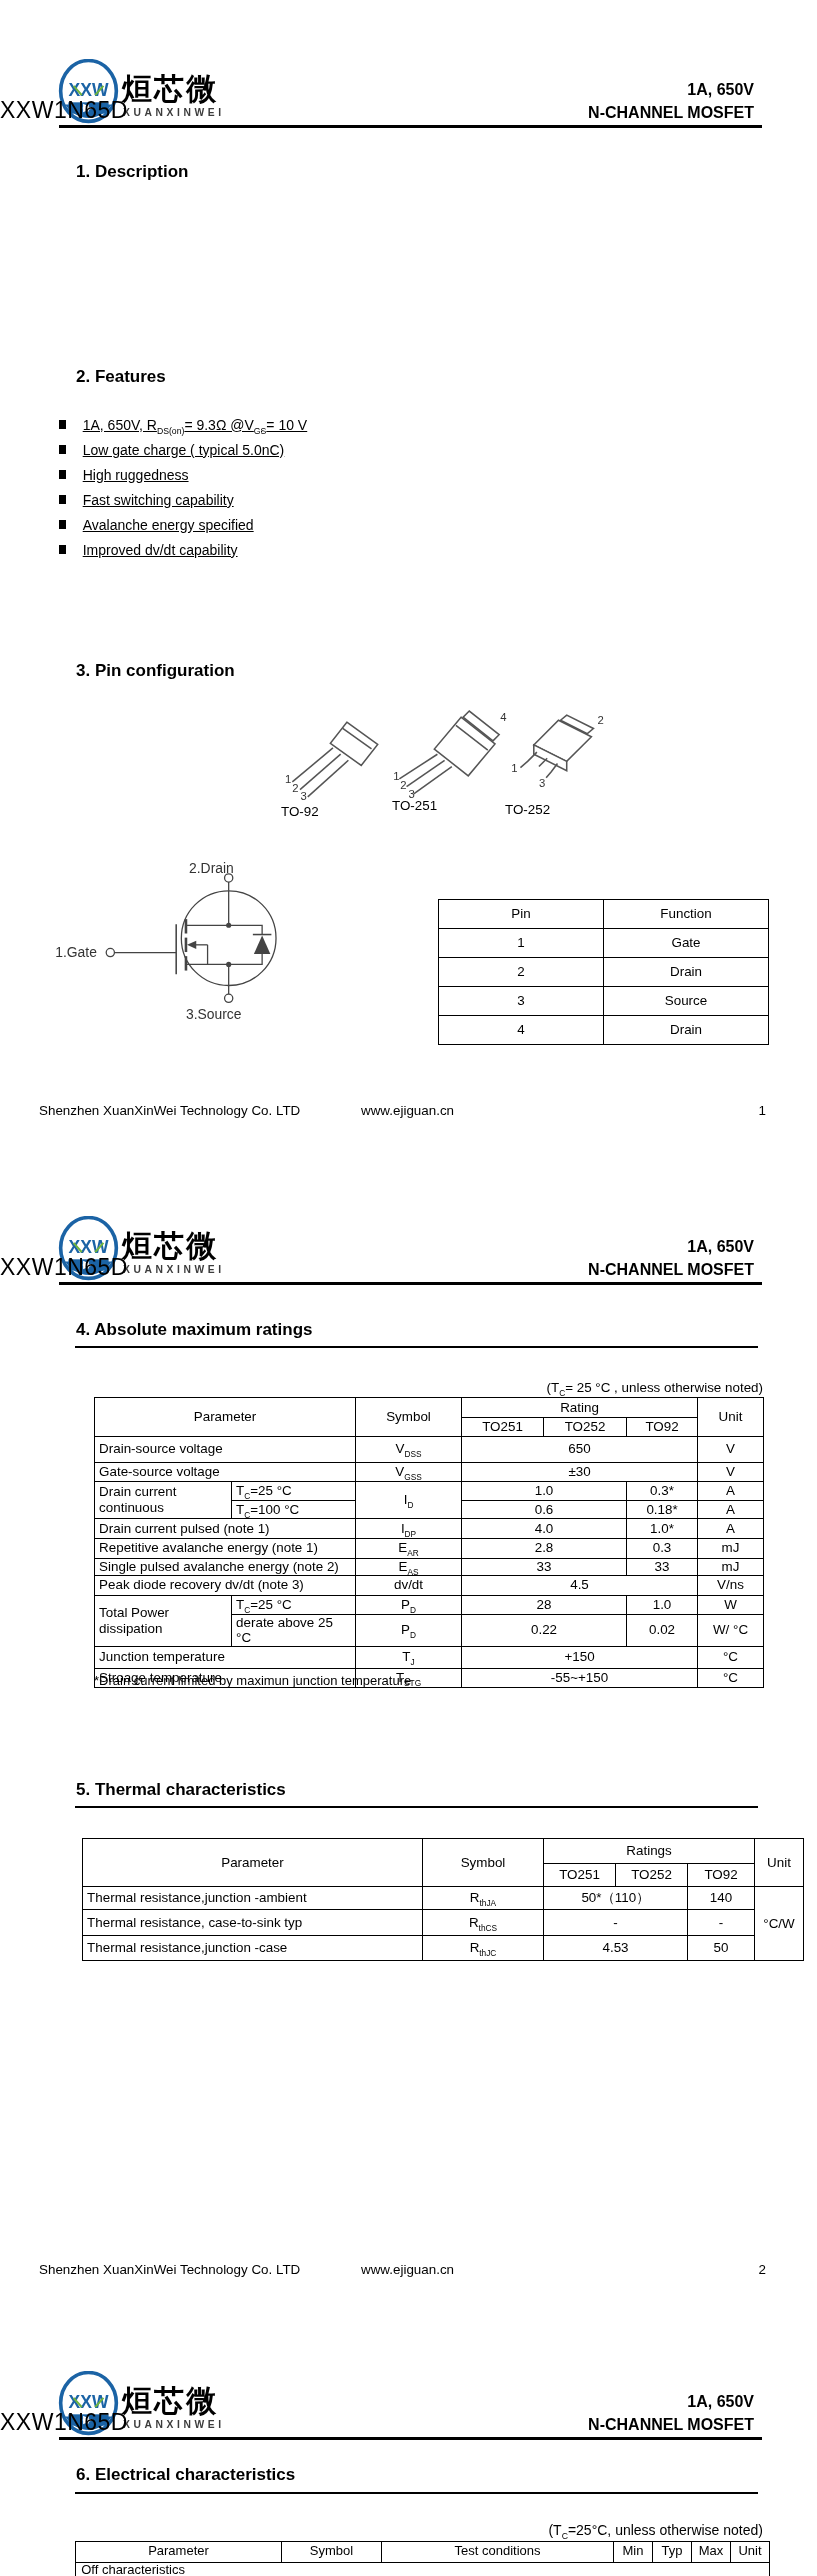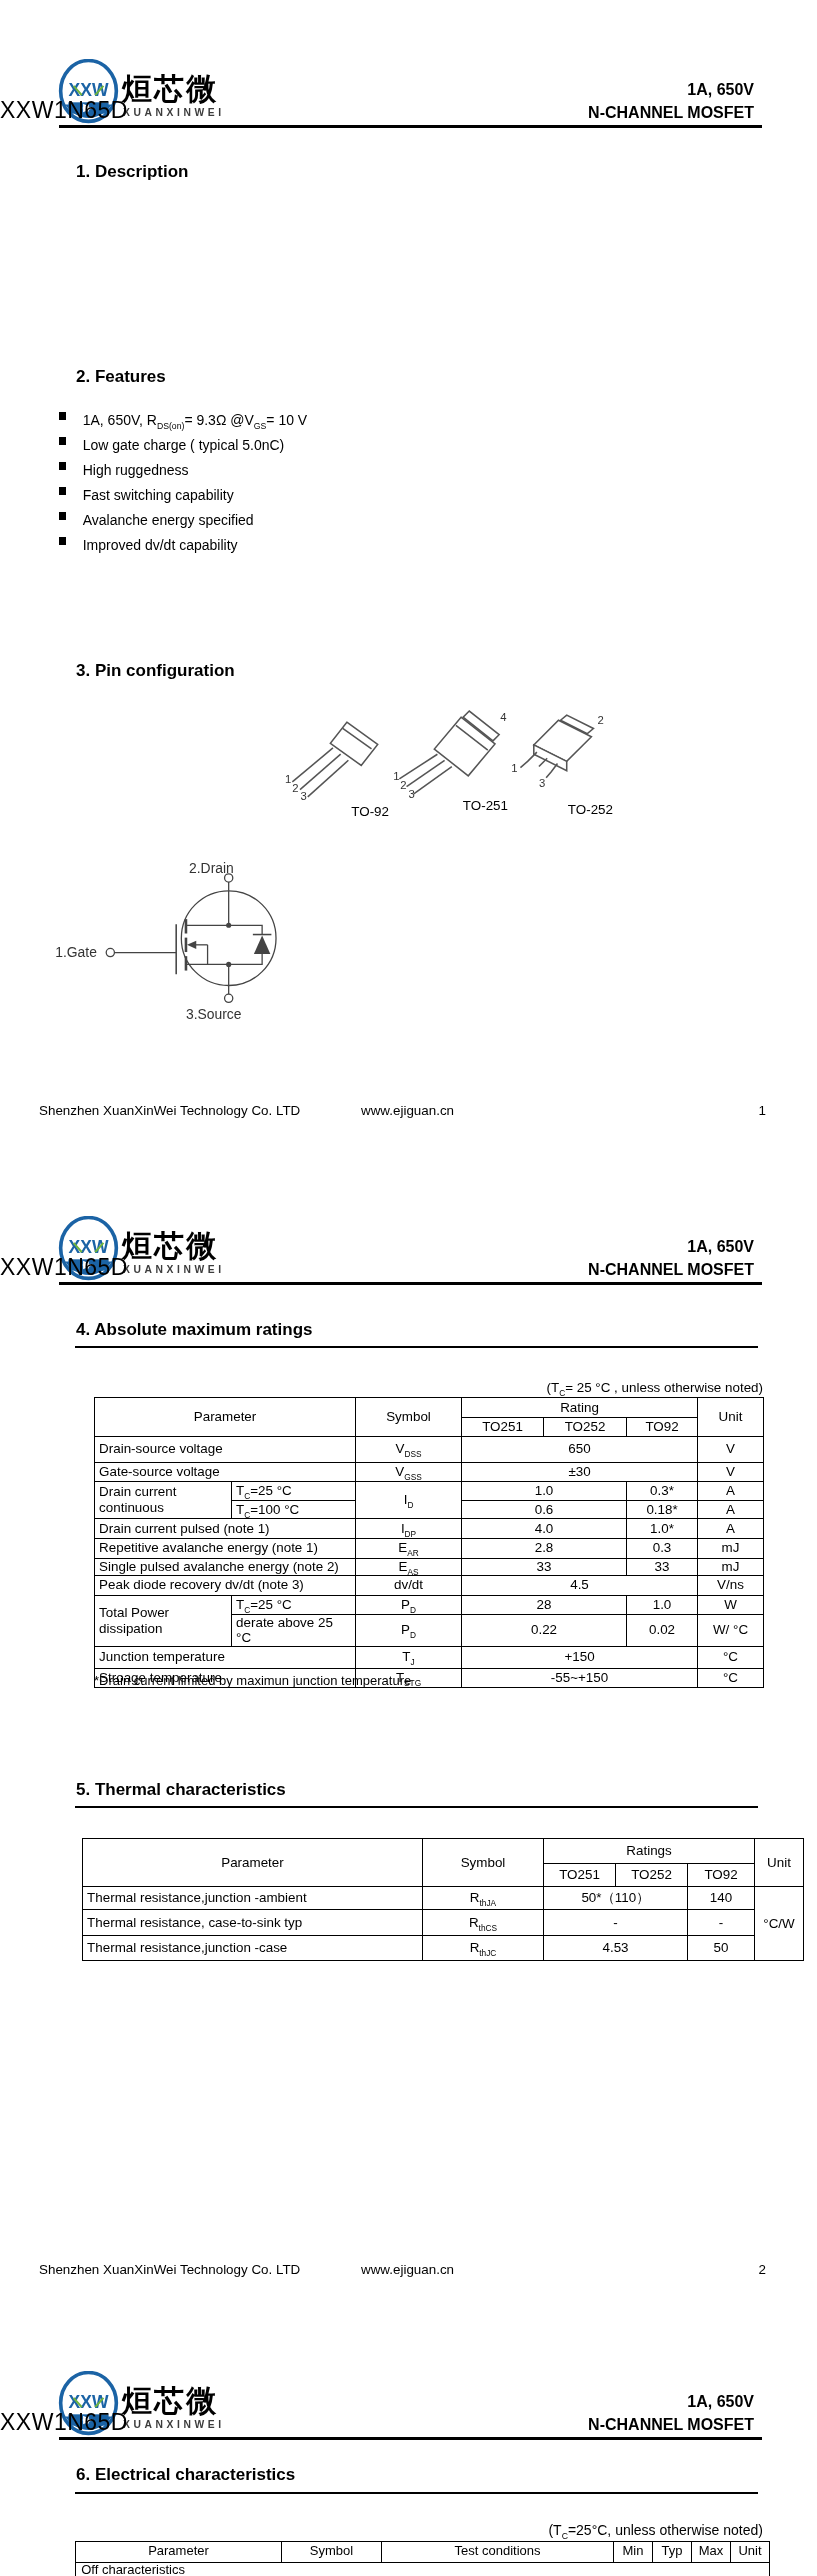--- a/index.html
+++ b/index.html
@@ -18,32 +18,32 @@
   
   .ftr{position:absolute;left:0;width:818px;height:17.5px;font-size:13.4px;}
   .ftr .co{position:absolute;left:39px;}
   .ftr .url{position:absolute;left:361px;}
   .ftr .pg{position:absolute;right:52px;}
   
   .sec-title{position:absolute;font-size:17px;font-weight:bold;}
   .sec-underline{position:absolute;height:1.5px;background:#000;}
   .cond{position:absolute;font-size:13.4px;text-align:right;}
   .para{position:absolute;font-size:14px;line-height:26px;text-align:justify;text-indent:54px;}
-  .feat-item{display:flex;align-items:flex-start;height:25px;font-size:14px;}
+  .feat-item{display:flex;align-items:center;height:25px;font-size:14px;text-decoration:underline;}
   .feat-sq{width:7.2px;height:8.2px;background:#000;margin-right:16.5px;flex:0 0 auto;}
   
   table.dtable{border-collapse:collapse;table-layout:fixed;border:1.5px solid #000;font-size:13.4px;}
   table.dtable td{border:1px solid #000;text-align:center;vertical-align:middle;
                   padding:0 4.1px;line-height:1.15;overflow:hidden;}
   table.dtable td.tl{text-align:left;}
   table.ec{font-size:13px;}
   table.ec td{padding:0 3.1px;}
   td.secrow{text-align:left !important;padding-left:5.2px !important;}
   .note-line{font-size:13px;line-height:17.5px;}
-  .pkg-cap{position:absolute;width:100%;text-align:right;font-size:13.4px;bottom:0;}
+  .pkg-cap{position:absolute;width:100%;text-align:left;font-size:13.4px;bottom:0;}
   .pkg{position:absolute;}
   .pkg svg{position:absolute;left:0;top:0;}
 </style>
 </head>
 <body>
 
 <div id="doc">
 
   <div class="hdr" style="top:58px">
     <div class="logo">
@@ -187,20 +187,48 @@
       <line x1="402" y1="158" x2="438" y2="158" stroke="#444" stroke-width="3"></line>
       <path d="M404 196 L436 196 L420 160 Z" fill="#444"></path>
       <g font-size="27" fill="#333" font-family="Liberation Sans, sans-serif">
         <text x="278" y="38">2.Drain</text>
         <text x="18" y="202">1.Gate</text>
         <text x="272" y="322">3.Source</text>
       </g>
     </svg>
   </div>
 
+  <table class="dtable abs" style="left:438px;top:899px;width:330px">
+    <colgroup>
+        <col style="width:165px">
+        <col style="width:165px">
+      </colgroup>
+    <tbody>
+        <tr style="height:29px">
+      <td>Pin</td>
+      <td>Function</td>
+    </tr>
+    <tr style="height:29px">
+      <td>1</td>
+      <td>Gate</td>
+    </tr>
+    <tr style="height:29px">
+      <td>2</td>
+      <td>Drain</td>
+    </tr>
+    <tr style="height:29px">
+      <td>3</td>
+      <td>Source</td>
+    </tr>
+    <tr style="height:29px">
+      <td>4</td>
+      <td>Drain</td>
+    </tr>
+  </tbody>
+    </table>
 
   <div class="ftr" style="top:1103px">
     <span class="co">Shenzhen XuanXinWei Technology Co. LTD</span>
     <span class="url">www.ejiguan.cn</span>
     <span class="pg">1</span>
   </div>
 
   <div class="hdr" style="top:1215px">
     <div class="logo">
       <svg width="61" height="66" viewBox="0 0 118 128">

